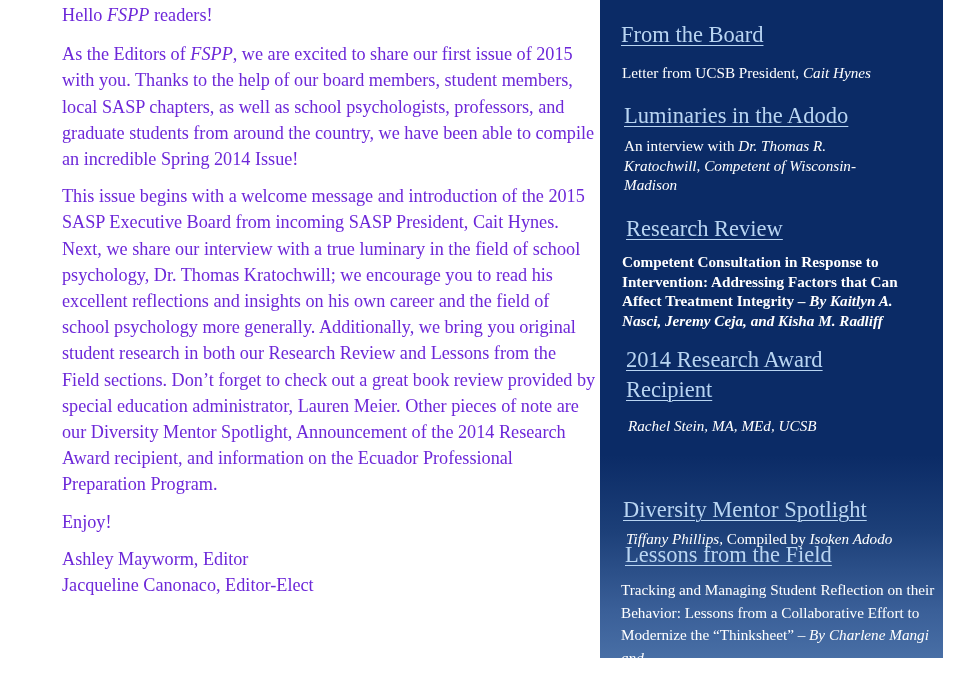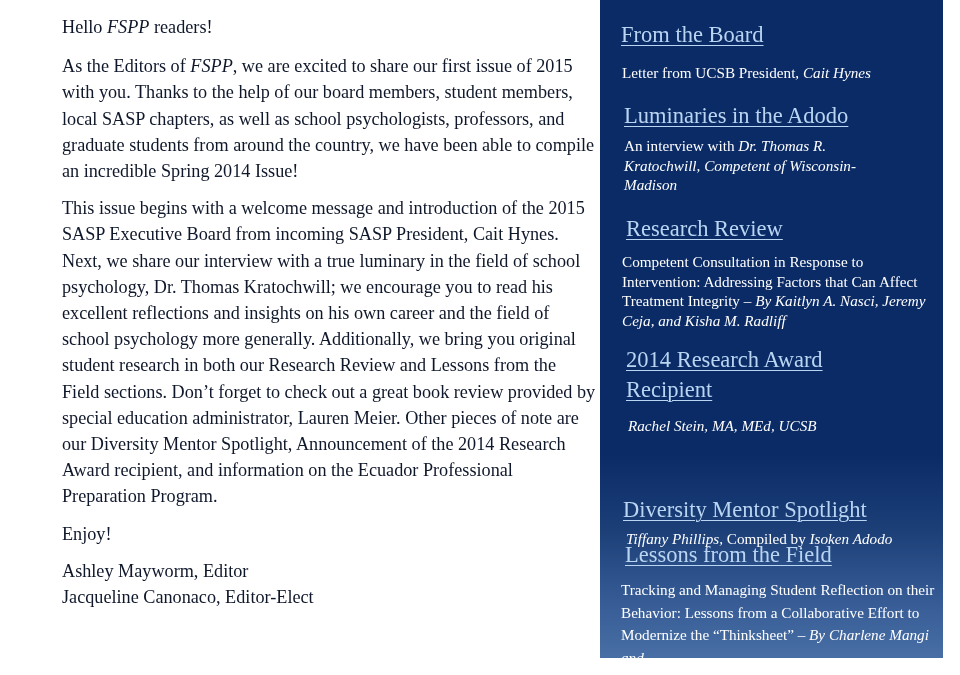--- a/index.html
+++ b/index.html
@@ -10,23 +10,23 @@
     body {
       width: 960px;
       height: 675px;
       position: relative;
       overflow: hidden;
       font-family: "Liberation Serif", "DejaVu Serif", serif;
     }
     .letter {
       position: absolute;
       left: 62px;
-      top: 12px;
+      top: 0;
       width: 535px;
-      color: #0f172a;
+      color: #6d28d9;
       font-size: 18.2px;
       line-height: 26.2px;
     }
     .letter p {
       margin: 0 0 11px 0;
     }
     .letter .greeting {
       margin-top: 2px;
       margin-bottom: 13px;
     }
@@ -105,21 +105,21 @@
   </div>
 
   <div class="section" style="top:101px; left:24px;">
     <span class="section-heading">Luminaries in the Adodo</span>
     <div class="section-desc" style="margin-top:5px; padding-right:50px;"><span>An interview with </span><em>Dr. Thomas R. Kratochwill, Competent of Wisconsin-Madison</em></div>
   </div>
 
   <div class="section" style="top:214px; left:26px;">
     <span class="section-heading">Research Review</span>
   </div>
-  <div class="section" style="top:252px; left:22px; right:8px;">
+  <div class="section" style="top:252px; left:22px; right:8px;font-weight:bold;">
     <div class="section-desc" style="margin-top:0;"><span>Competent Consultation in Response to Intervention: Addressing Factors that Can Affect Treatment Integrity – </span><em>By Kaitlyn A. Nasci, Jeremy Ceja, and Kisha M. Radliff</em></div>
   </div>
 
   <div class="section" style="top:345px; left:26px; right:70px;">
     <span class="section-heading" style="line-height:30px;">2014 Research  Award Recipient</span>
   </div>
   <div class="section" style="top:416px; left:28px;">
     <div class="section-desc" style="margin-top:0;"><em>Rachel Stein, MA, MEd, UCSB</em></div>
   </div>
 

